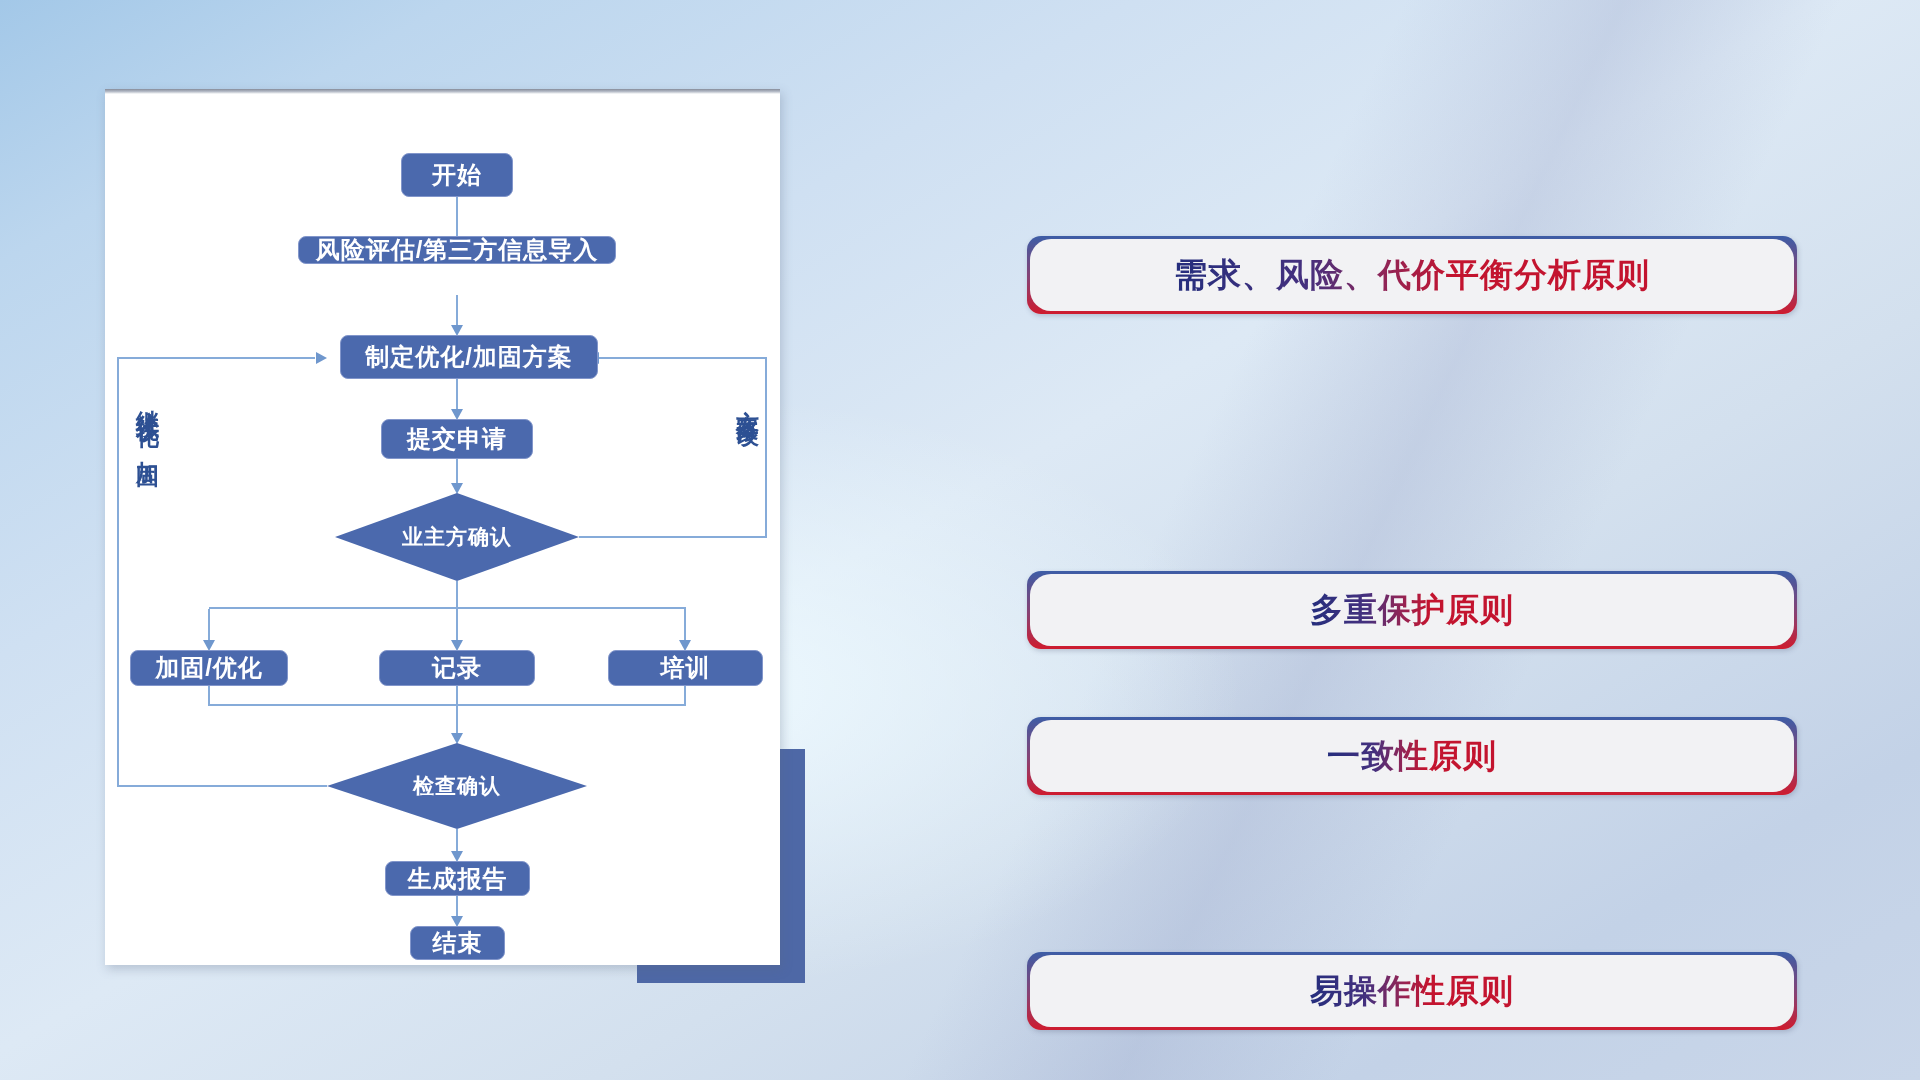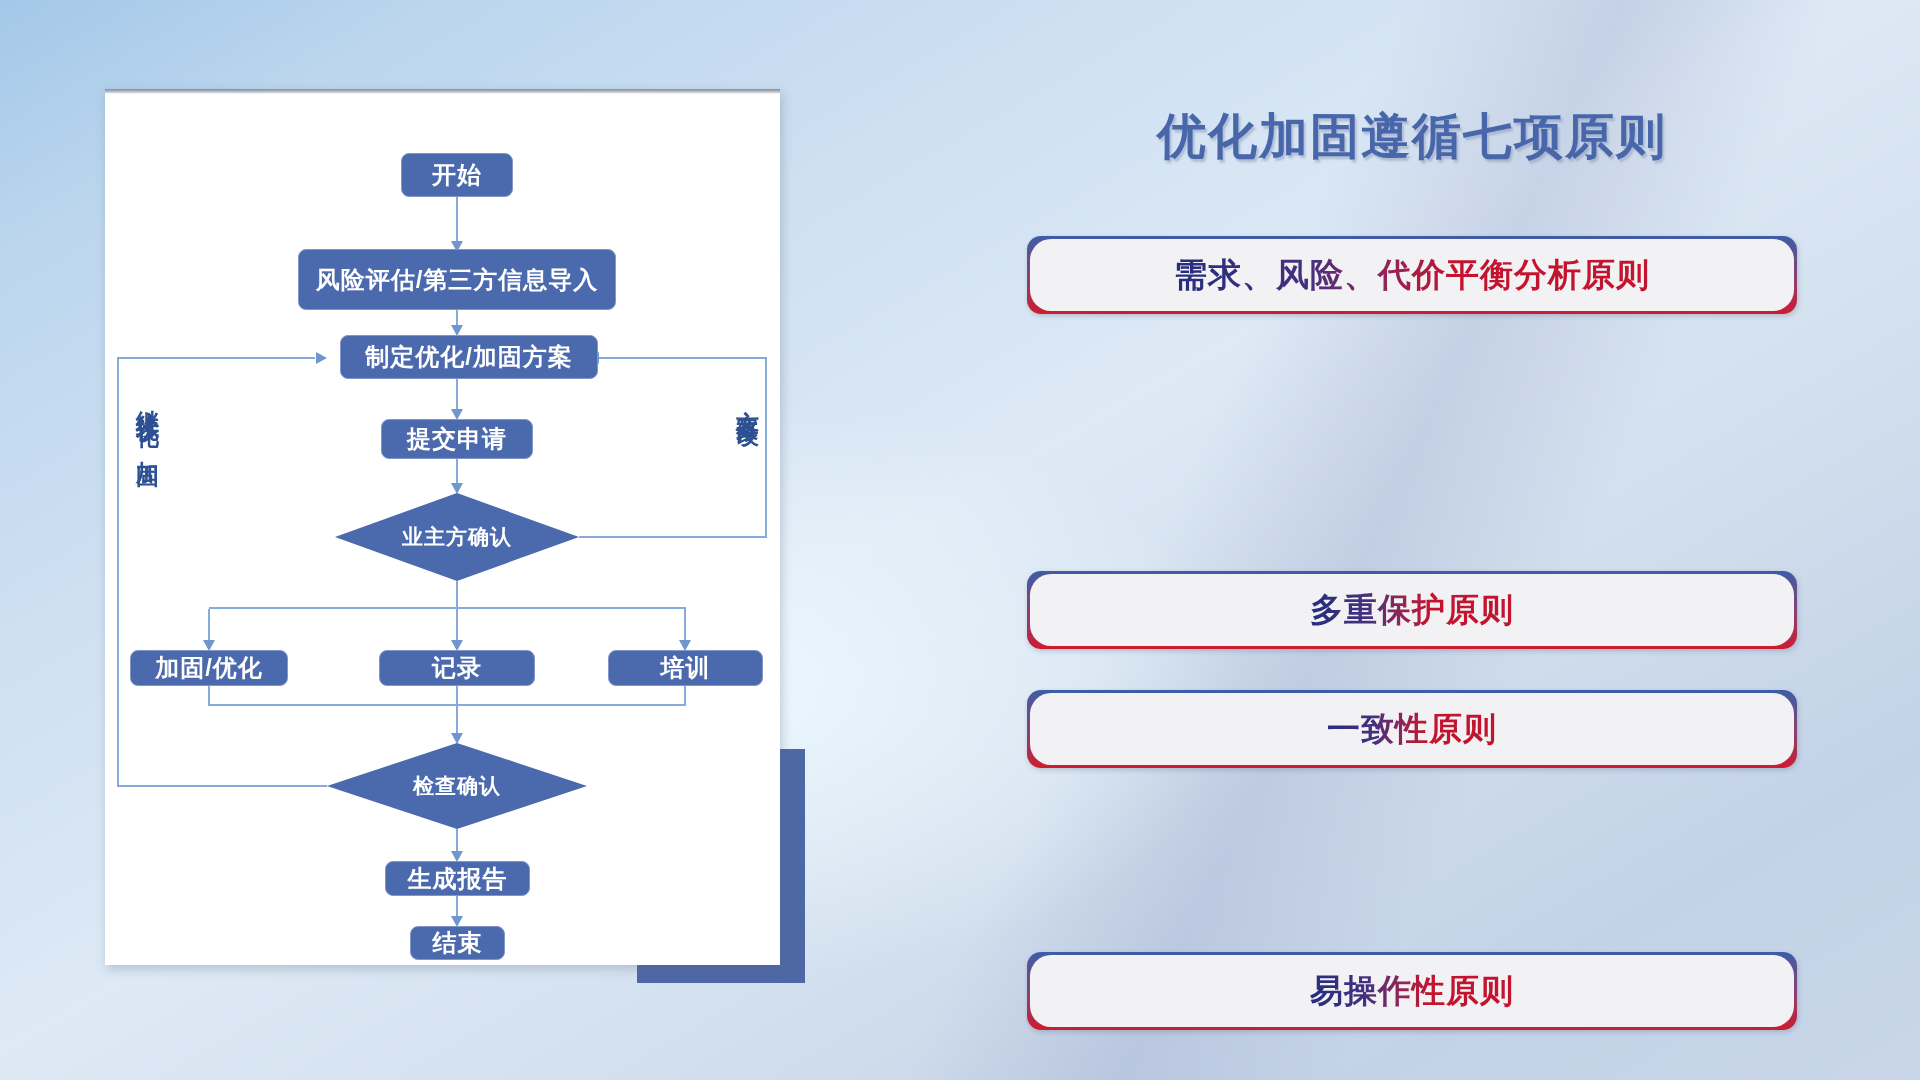--- a/index.html
+++ b/index.html
@@ -98,45 +98,44 @@
 
     <div class="ln" style="left:474px;top:447px;width:188px;height:2px;"></div>
     <div class="ln" style="left:660px;top:268px;width:2px;height:181px;"></div>
     <div class="ln" style="left:494px;top:268px;width:168px;height:2px;"></div>
     <div class="arr-l" style="left:483px;top:263px;"></div>
 
     <div class="vlabel" style="left:28px;top:302px;height:270px;">继续优化/加固</div>
     <div class="vlabel" style="left:628px;top:302px;height:200px;">方案修改</div>
 
     <div class="fc-box" style="left:296px;top:64px;width:112px;height:44px;">开始</div>
-    <div class="fc-box" style="left:193px;top:160px;width:318px;height:61px;">风险评估/第三方信息导入</div>
+    <div class="fc-box" style="left:193px;top:147px;width:318px;height:28px;">风险评估/第三方信息导入</div>
     <div class="fc-box" style="left:223px;top:246px;width:258px;height:44px;margin-left:12px;">制定优化/加固方案</div>
     <div class="fc-box" style="left:276px;top:330px;width:152px;height:40px;">提交申请</div>
     <div class="fc-diamond" style="left:230px;top:404px;width:244px;height:88px;">业主方确认</div>
     <div class="fc-box" style="left:25px;top:561px;width:158px;height:36px;">加固/优化</div>
     <div class="fc-box" style="left:274px;top:561px;width:156px;height:36px;">记录</div>
     <div class="fc-box" style="left:503px;top:561px;width:155px;height:36px;">培训</div>
     <div class="fc-diamond" style="left:222px;top:654px;width:260px;height:86px;">检查确认</div>
     <div class="fc-box" style="left:280px;top:772px;width:145px;height:35px;">生成报告</div>
     <div class="fc-box" style="left:305px;top:837px;width:95px;height:34px;">结束</div>
   </div>
 
-  <div class="panel-title">优化加固遵循七项原则</div>
 
   <div class="pbox" style="top:236px;">
     <div class="pbox-inner">
       <span class="ptext">需求、风险、代价平衡分析原则</span>
     </div>
   </div>
   <div class="pbox" style="top:571px;">
     <div class="pbox-inner">
       <span class="ptext">多重保护原则</span>
     </div>
   </div>
-  <div class="pbox" style="top:690px;">
+  <div class="pbox" style="top:717px;">
     <div class="pbox-inner">
       <span class="ptext">一致性原则</span>
     </div>
   </div>
   <div class="pbox" style="top:952px;">
     <div class="pbox-inner">
       <span class="ptext">易操作性原则</span>
     </div>
   </div>
 

